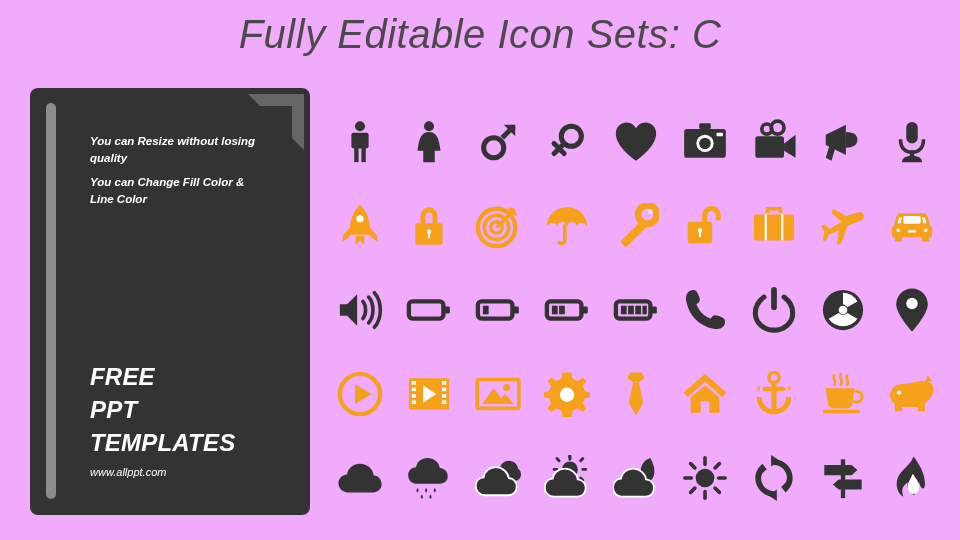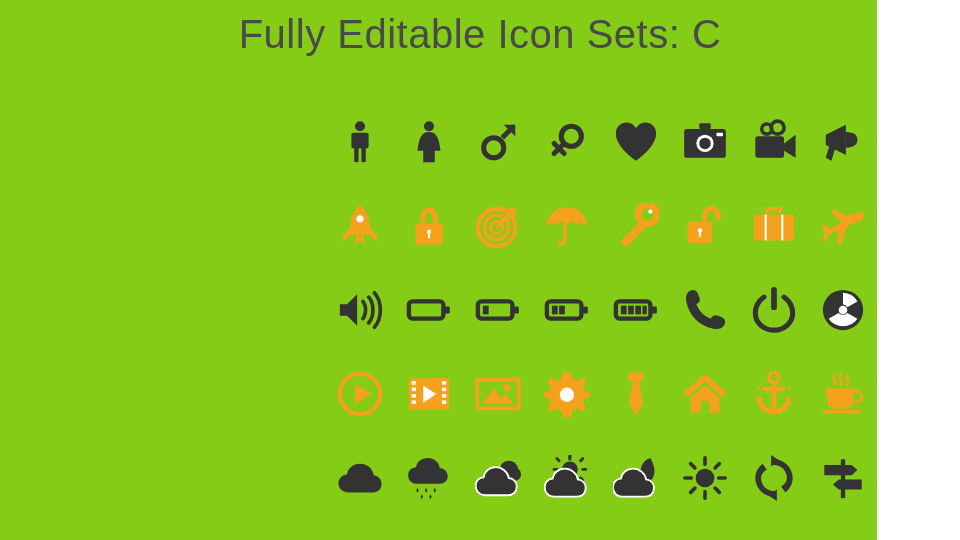--- a/index.html
+++ b/index.html
@@ -2,25 +2,26 @@
 <html><head>
 <meta charset="utf-8">
 <style>
   html, body {
     margin: 0;
     padding: 0;
     background: #ffffff;
   }
   #slide {
     position: relative;
-    width: 877px;
+    width: 960px;
     height: 540px;
-    background: #84cc16;
+    background: #f0abfc;
     overflow: hidden;
     font-family: "Liberation Sans", sans-serif;
+    font-style: italic;
   }
 
   
   #slide-title {
     position: absolute;
     left: 0;
     top: 12px;
     width: 960px;
     text-align: center;
     font-size: 40px;
@@ -117,20 +118,39 @@
     height: 46px;
   }
 </style>
 </head>
 <body>
 
 <div id="slide">
 
   <div id="slide-title">Fully Editable Icon Sets: C</div>
 
+  <div id="info-panel">
+
+    <div id="panel-accent-bar"></div>
+
+    <svg id="panel-fold-corner" viewBox="0 0 68 68" aria-hidden="true">
+      <path d="M6 6 L62 6 L62 62 L50 50 L50 18 L18 18 Z" fill="#666666"></path>
+    </svg>
+
+    <div class="panel-text-block" id="panel-note-1">You can Resize without losing quality</div>
+
+    <div class="panel-text-block" id="panel-note-2">You can Change Fill Color &amp;
+Line Color</div>
+
+    <div class="panel-text-block" id="panel-brand">FREE
+PPT
+TEMPLATES</div>
+
+    <div class="panel-text-block" id="panel-url">www.allppt.com</div>
+  </div>
 
   <div id="icon-grid">
       <div class="icon-cell" style="grid-area: 1 / 1;">
         <svg viewBox="0 0 64 64" style="color:#333333;fill:#333333">
           <circle cx="32" cy="10" r="7"></circle>
           <rect x="20" y="19" width="24" height="22" rx="3"></rect>
           <rect x="24" y="40" width="6" height="20"></rect>
           <rect x="34" y="40" width="6" height="20"></rect>
         </svg>
       </div>

